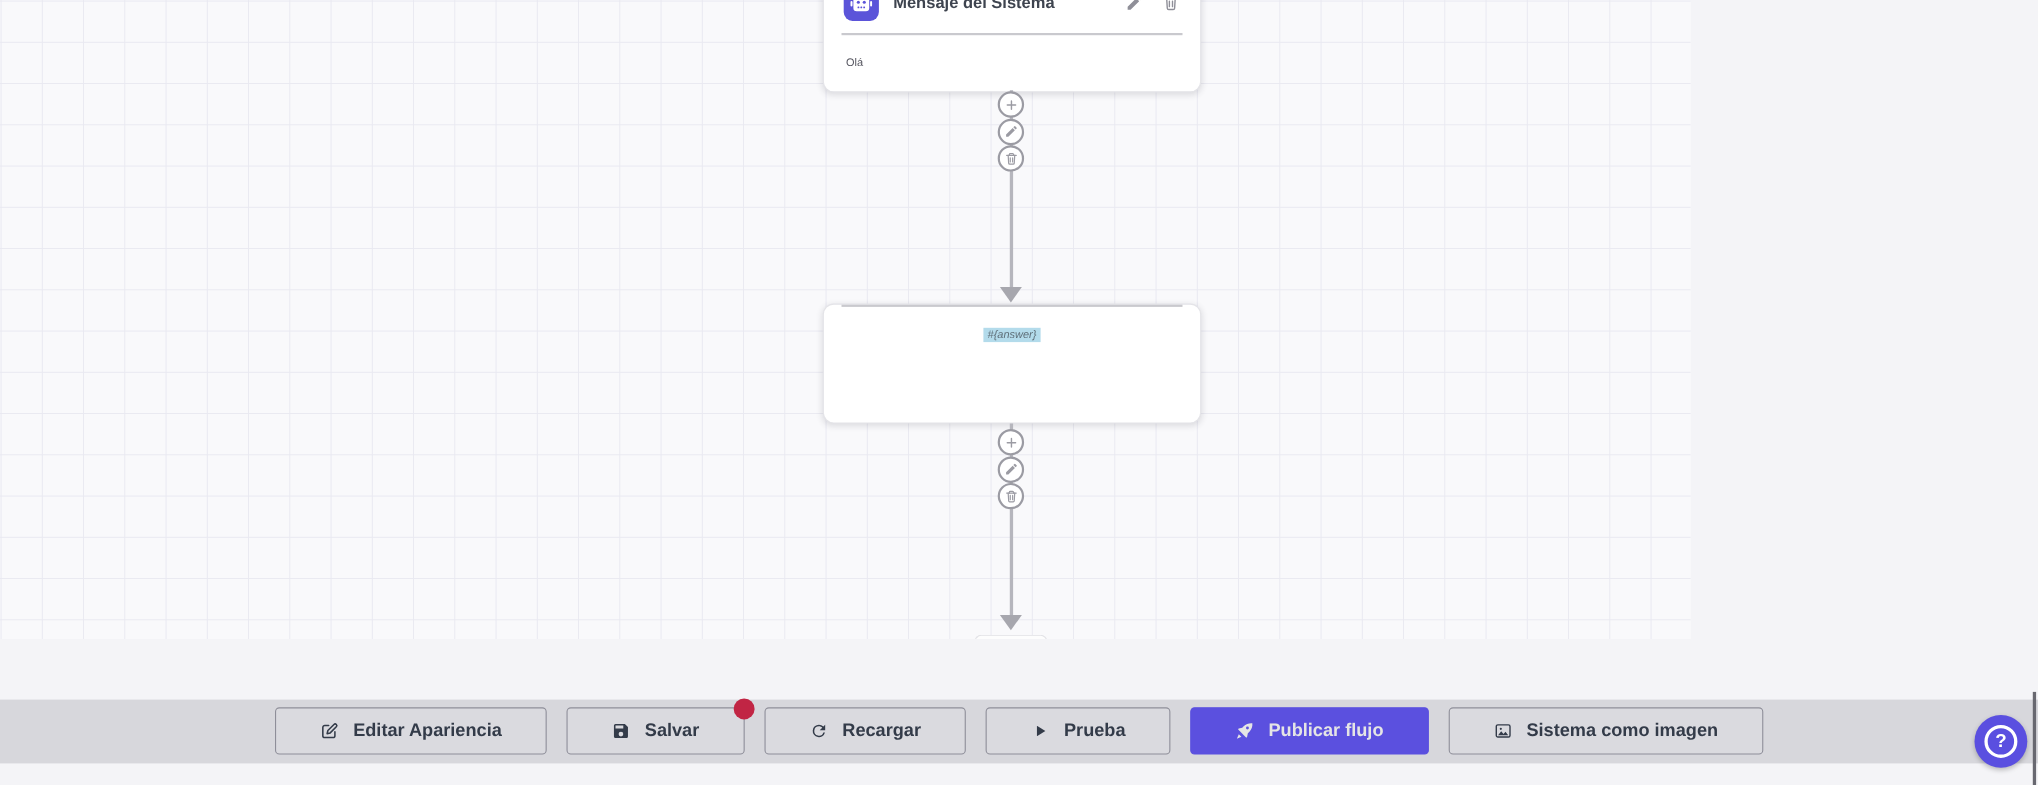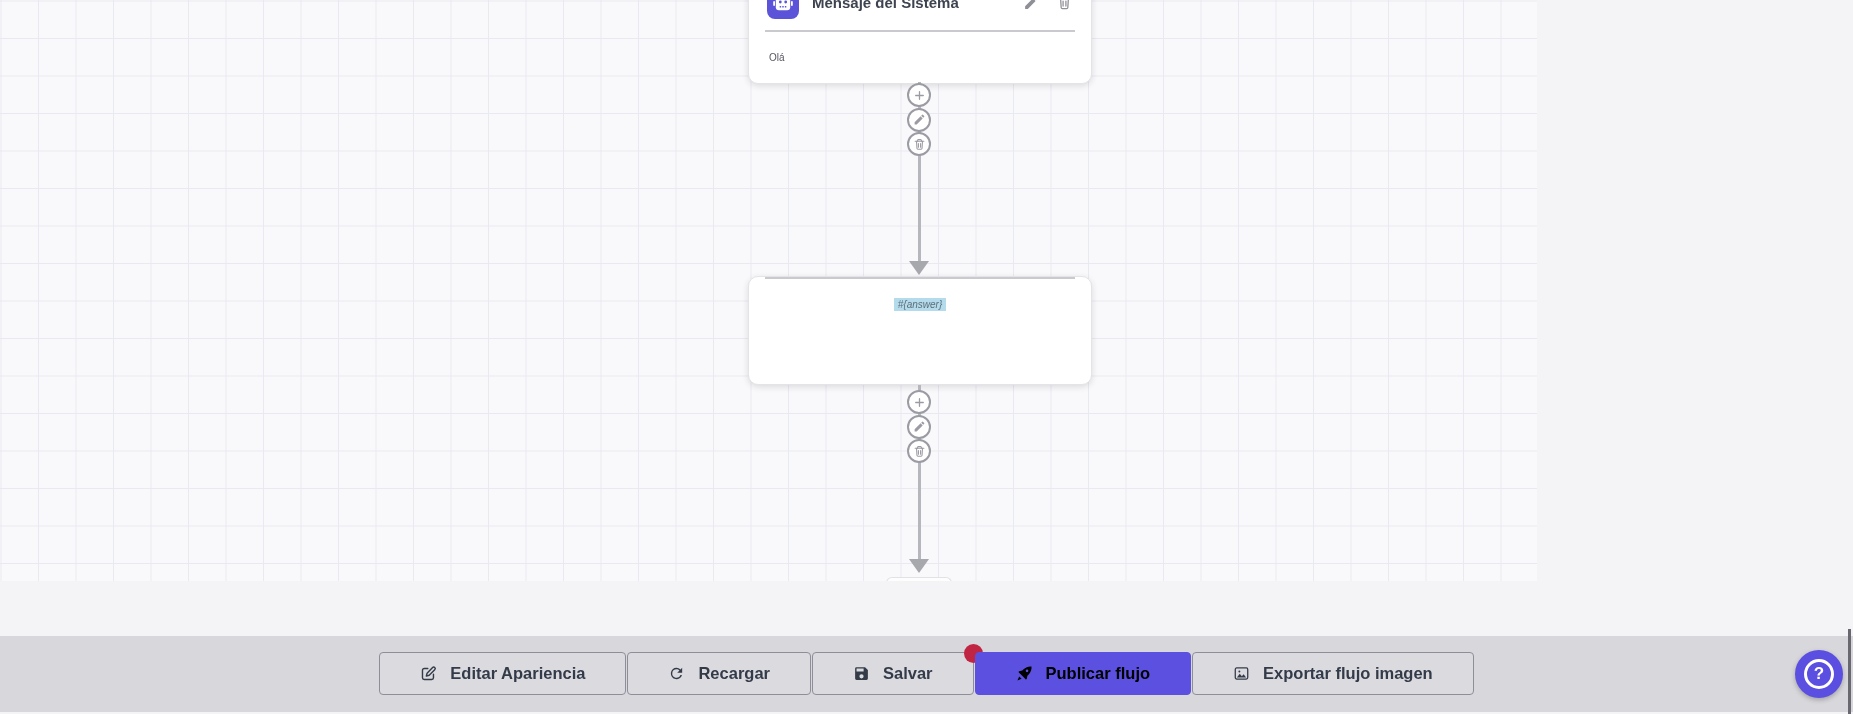--- a/index.html
+++ b/index.html
@@ -76,34 +76,34 @@
   }
   .minimap-partial {
     position:absolute; left:1813px; top:9px; width:52px; height:66px;
     border:2px solid #71717f; border-radius:10px; background:#efeff1;
   }
   .edge-line { position:absolute; left:1848px; top:629px; width:2.5px; height:85px; background:#686870; }
 
   
   .strip { position:absolute; left:0; top:581px; width:1853px; height:55px; background:#f4f4f7; }
   .toolbar {
-    position:absolute; left:0; top:636px; width:1853px; height:76px; background:#d7d7dc;
-    display:flex; align-items:center; justify-content:center; gap:1px;
+    position:absolute; left:0; top:636px; width:1853px; height:58px; background:#d7d7dc;
+    display:flex; align-items:center; justify-content:center; gap:18px;
     padding-bottom:2px;
   }
   .tb-btn {
     position:relative; height:43px; padding:0 40px;
     display:inline-flex; align-items:center; gap:13px;
     background:#dadadf; border:1px solid #8e8e99; border-radius:4px;
     font-family:"Liberation Sans", sans-serif;
     font-size:16.5px; font-weight:bold; color:#333b49; cursor:pointer;
     white-space:nowrap;
   }
   .tb-btn svg { width:17px; height:17px; display:block; flex:0 0 17px; }
-  .tb-btn.primary { background:#5b50df; border-color:#5b50df; color:#000000; }
+  .tb-btn.primary { background:#5b50df; border-color:#5b50df; color:#e5e5e5; }
   .badge-dot {
     position:absolute; top:-9px; right:-10px; width:19px; height:19px;
     border-radius:50%; background:#c12544;
   }
 
   
   .help-fab {
     position:absolute; left:1795px; top:650px; width:48px; height:48px; border-radius:50%;
     background:#5a4fe0; border:none; display:flex; align-items:center; justify-content:center;
     cursor:pointer; box-shadow:0 2px 5px rgba(0,0,0,.25);
@@ -222,44 +222,50 @@
   <div class="toolbar">
     <button class="tb-btn">
       <svg viewBox="0 0 24 24" fill="none" stroke="currentColor" stroke-width="2" stroke-linecap="round" stroke-linejoin="round">
           <path d="M11 5H6a2.5 2.5 0 0 0-2.5 2.5V18A2.5 2.5 0 0 0 6 20.5h10.5A2.5 2.5 0 0 0 19 18v-5"></path>
           <path d="M17.8 3.7a2.1 2.1 0 0 1 3 3L13 14.5l-4 1 1-4z"></path>
         </svg>
       <span>Editar Apariencia</span>
     </button>
     <button class="tb-btn">
       <svg viewBox="0 0 24 24" fill="currentColor">
-          <path d="M17.65 6.35A7.95 7.95 0 0 0 12 4a8 8 0 1 0 7.73 10h-2.08A6 6 0 1 1 12 6c1.66 0 3.14.69 4.22 1.78L13 11h7V4l-2.35 2.35z"></path>
-        </svg>
-      <span>Recargar</span>
-    </button>
-    <button class="tb-btn">
-      <svg viewBox="0 0 24 24" fill="currentColor">
           <path d="M17 3H5a2 2 0 0 0-2 2v14a2 2 0 0 0 2 2h14a2 2 0 0 0 2-2V7l-4-4zm-5 16a3 3 0 1 1 0-6 3 3 0 0 1 0 6zm3-10H5V5h10v4z"></path>
         </svg>
       <span>Salvar</span>
       <span class="badge-dot" style="background-color: rgb(193, 37, 68);"></span>
+    </button>
+    <button class="tb-btn">
+      <svg viewBox="0 0 24 24" fill="currentColor">
+          <path d="M17.65 6.35A7.95 7.95 0 0 0 12 4a8 8 0 1 0 7.73 10h-2.08A6 6 0 1 1 12 6c1.66 0 3.14.69 4.22 1.78L13 11h7V4l-2.35 2.35z"></path>
+        </svg>
+      <span>Recargar</span>
+    </button>
+    <button class="tb-btn">
+      <svg viewBox="0 0 24 24" fill="currentColor">
+          <path d="M8 5.2v13.6L18.8 12z"></path>
+        </svg>
+      <span>Prueba</span>
     </button>
     <button class="tb-btn primary" style="background-color: rgb(91, 80, 223);">
       <svg viewBox="0 0 24 24" fill="currentColor">
           <path d="M21.9 2.1c-4.2-.4-8.3 1.1-11.2 4L8.9 7.9l-4.4.9a1 1 0 0 0-.5 1.7l2.6 2.6 4.3 4.3 2.6 2.6a1 1 0 0 0 1.7-.5l.9-4.4 1.8-1.8c2.9-2.9 4.4-7 4-11.2zM15.6 10.1a1.85 1.85 0 1 1 0-3.7 1.85 1.85 0 0 1 0 3.7zM4.5 16.1L2 22l5.9-2.5z"></path>
         </svg>
       <span>Publicar flujo</span>
     </button>
     <button class="tb-btn">
       <svg viewBox="0 0 24 24">
           <rect x="3.2" y="4.2" width="17.6" height="15.6" rx="2" fill="none" stroke="currentColor" stroke-width="1.8"></rect>
           <circle cx="9" cy="9.3" r="1.4" fill="currentColor"></circle>
           <path d="M5.5 17.5l4-5 3 3.5 2.5-3 3.5 4.5z" fill="currentColor"></path>
         </svg>
-      <span>Exportar flujo imagen</span>
+      <span>Sistema como imagen</span>
     </button>
   </div>
 
   <button class="help-fab" style="background-color: rgb(90, 79, 224);">
     <span class="help-ring">
       <span class="help-q">?</span>
     </span>
   </button>
 
   <div class="edge-line"></div>

